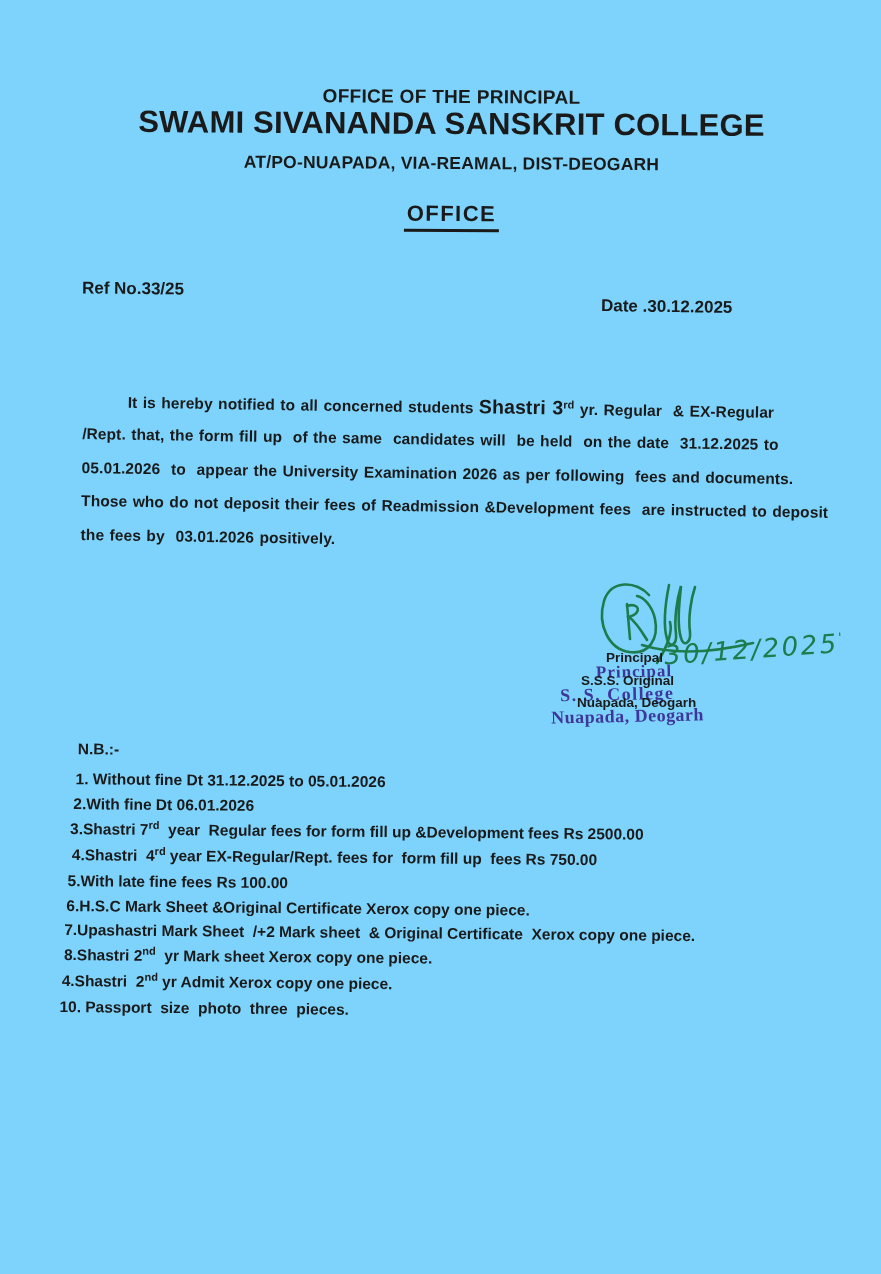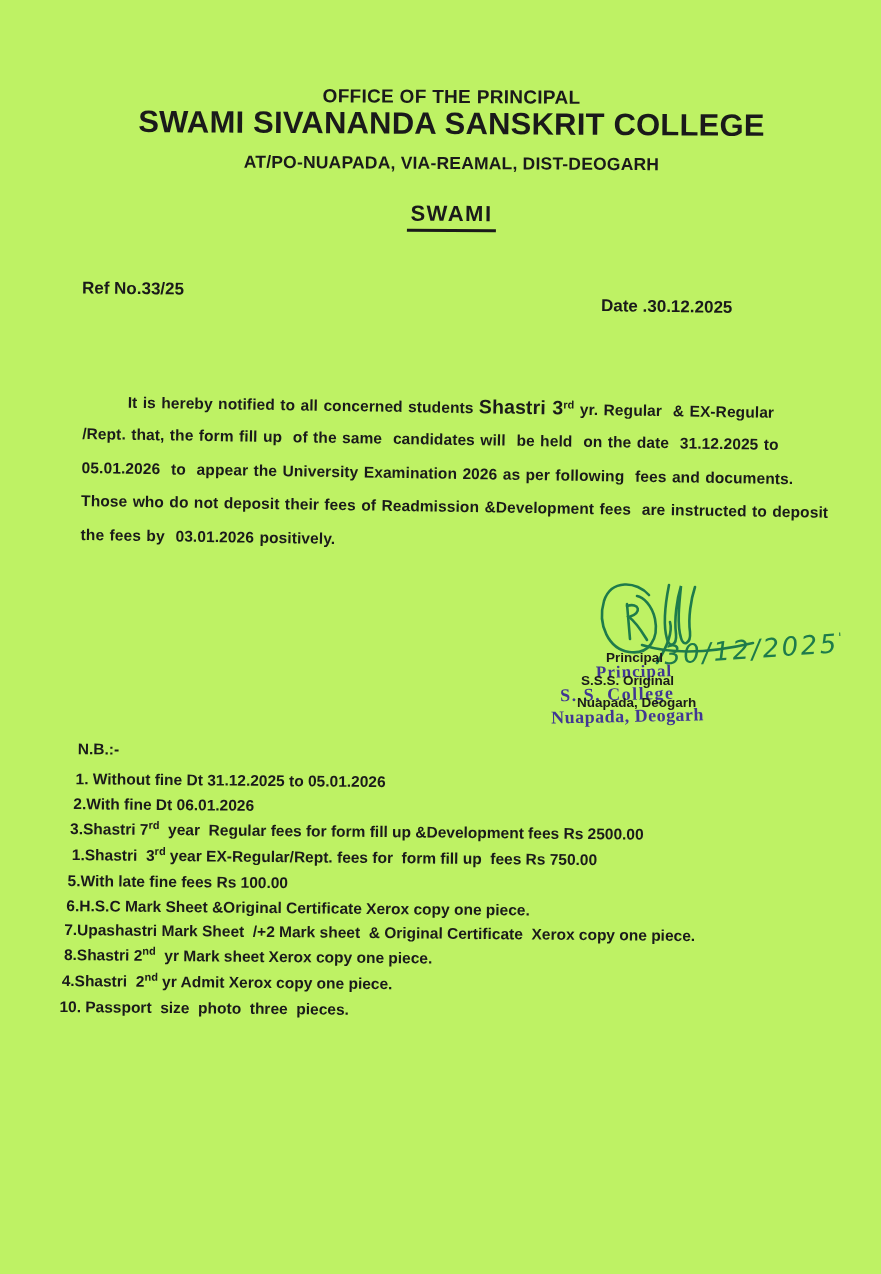--- a/index.html
+++ b/index.html
@@ -1,18 +1,18 @@
 <!DOCTYPE html>
 <html><head>
 <meta charset="utf-8">
 <style>
   html,body{margin:0;padding:0;background:#ffffff;}
   .page{
     position:relative;width:881px;height:1274px;overflow:hidden;
-    background:#bef264;
+    background:#7dd3fc;
     font-family:"Liberation Sans",sans-serif;color:#1a1a1a;
   }
   
   .center{position:absolute;left:22px;right:0;text-align:center;font-weight:700;transform:rotate(0.35deg);}
   .office{top:86px;font-size:19px;letter-spacing:0.3px;}
   .college{top:106px;font-size:31px;letter-spacing:0.2px;}
   .address{top:153px;font-size:17.5px;letter-spacing:0.2px;}
   .notice-wrap{position:absolute;top:201px;left:22px;right:0;text-align:center;transform:rotate(0.35deg);}
   .notice{display:inline-block;font-size:22px;font-weight:700;letter-spacing:1.5px;
           border-bottom:3px solid #1a1a1a;padding:0 3px 2px;}
@@ -58,21 +58,21 @@
 </style>
 </head>
 <body>
 
 <div class="page">
 
   <div class="center office">OFFICE OF THE PRINCIPAL</div>
   <div class="center college">SWAMI SIVANANDA SANSKRIT COLLEGE</div>
   <div class="center address">AT/PO-NUAPADA, VIA-REAMAL, DIST-DEOGARH</div>
   <div class="notice-wrap">
-    <span class="notice">SWAMI</span>
+    <span class="notice">OFFICE</span>
   </div>
 
   <div class="ref">Ref No.33/25</div>
   <div class="date">Date .30.12.2025</div>
 
   <div class="para">
     <div class="line line-indent"><span>It is hereby notified to all concerned students </span><span class="big">Shastri 3</span><span class="sup">rd</span><span> yr. Regular  &amp; EX-Regular</span></div>
     <div class="line">/Rept. that, the form fill up  of the same  candidates will  be held  on the date  31.12.2025 to</div>
     <div class="line">05.01.2026  to  appear the University Examination 2026 as per following  fees and documents.</div>
     <div class="line">Those who do not deposit their fees of Readmission &amp;Development fees  are instructed to deposit</div>
@@ -96,21 +96,21 @@
   <div class="printed p2">S.S.S. Original</div>
   <div class="stamp s2">S. S. College</div>
   <div class="printed p3">Nuapada, Deogarh</div>
   <div class="stamp s3">Nuapada, Deogarh</div>
 
   <div class="nb">
     <div class="nb-h">N.B.:-</div>
     <div class="nb-item">1. Without fine Dt 31.12.2025 to 05.01.2026</div>
     <div class="nb-item">2.With fine Dt 06.01.2026</div>
     <div class="nb-item"><span>3.Shastri 7</span><span class="sup">rd</span><span>  year  Regular fees for form fill up &amp;Development fees Rs 2500.00</span></div>
-    <div class="nb-item"><span>1.Shastri  3</span><span class="sup">rd</span><span> year EX-Regular/Rept. fees for  form fill up  fees Rs 750.00</span></div>
+    <div class="nb-item"><span>4.Shastri  4</span><span class="sup">rd</span><span> year EX-Regular/Rept. fees for  form fill up  fees Rs 750.00</span></div>
     <div class="nb-item">5.With late fine fees Rs 100.00</div>
     <div class="nb-item">6.H.S.C Mark Sheet &amp;Original Certificate Xerox copy one piece.</div>
     <div class="nb-item">7.Upashastri Mark Sheet  /+2 Mark sheet  &amp; Original Certificate  Xerox copy one piece.</div>
     <div class="nb-item"><span>8.Shastri 2</span><span class="sup">nd</span><span>  yr Mark sheet Xerox copy one piece.</span></div>
     <div class="nb-item"><span>4.Shastri  2</span><span class="sup">nd</span><span> yr Admit Xerox copy one piece.</span></div>
     <div class="nb-item">10. Passport  size  photo  three  pieces.</div>
   </div>
 
 </div>
 

